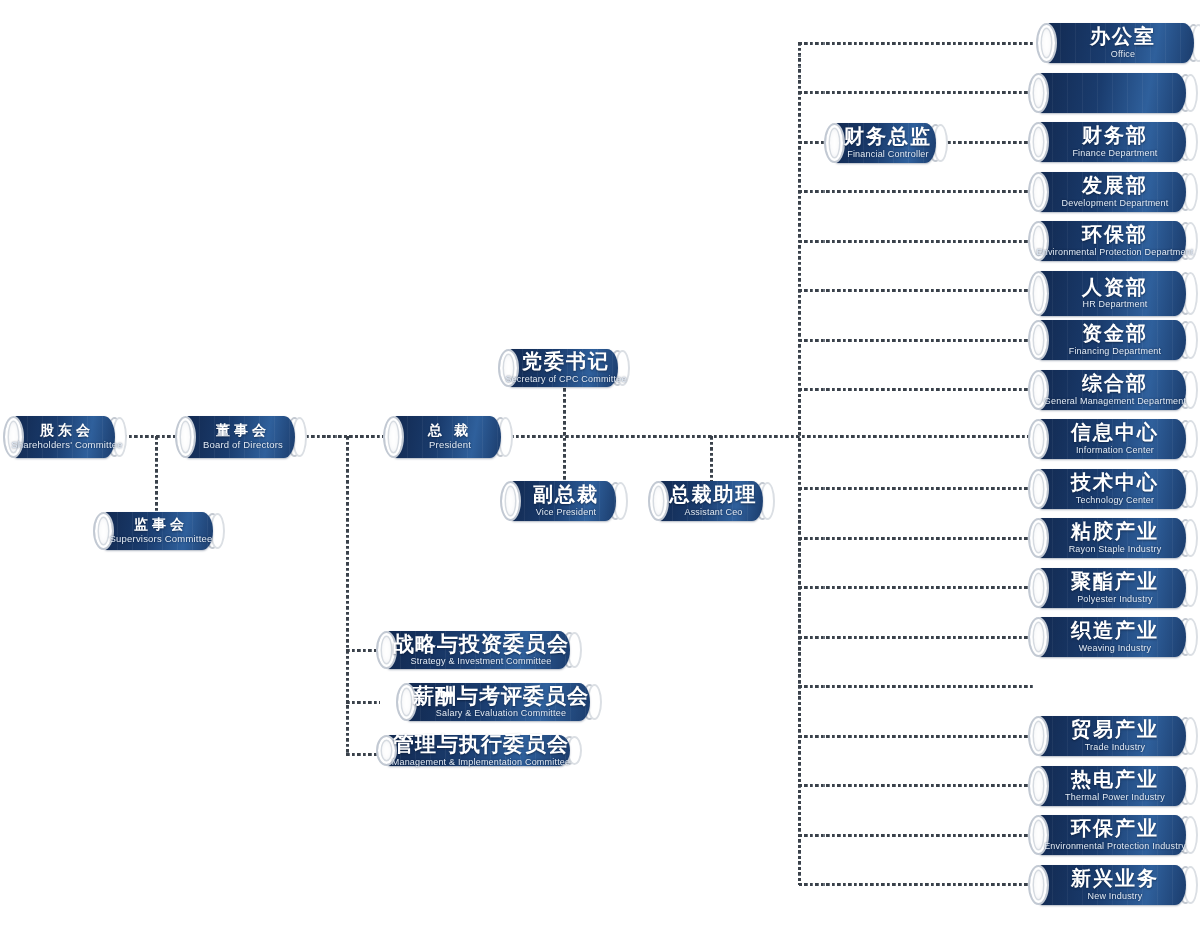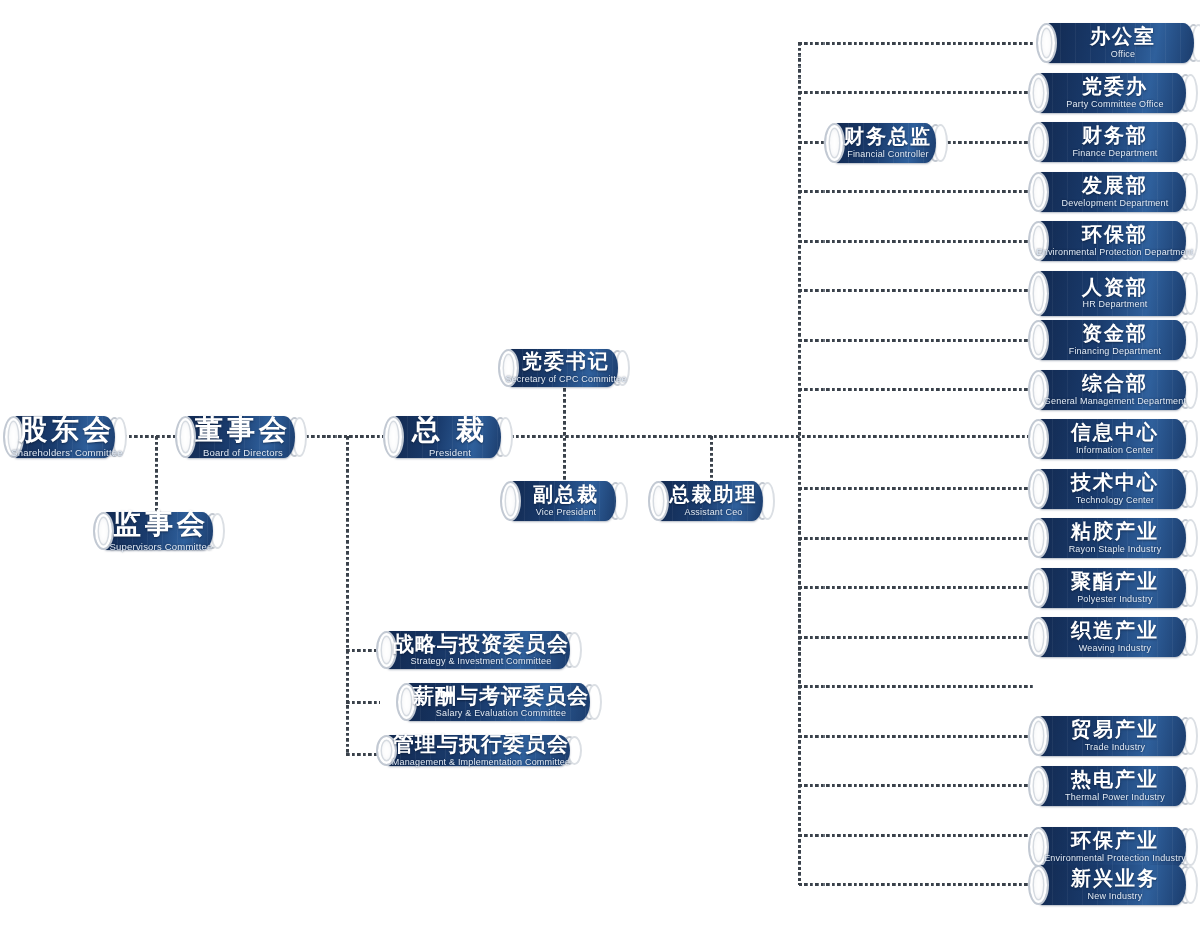--- a/index.html
+++ b/index.html
@@ -52,21 +52,21 @@
     text-align:center; color:#ffffff; white-space:nowrap; overflow:visible;
   }
   .node .cn {
     font-size:20px; font-weight:bold; letter-spacing:2px; line-height:1.08;
     text-shadow:0 1px 2px rgba(6,18,40,0.55);
   }
   .node .en {
     font-size:9px; color:#e2ebf6; line-height:1.25; margin-top:1px; letter-spacing:0.2px;
     text-shadow:0 0 2px rgba(10,26,54,0.8);
   }
-  .node.lg .cn { font-size:28px; letter-spacing:4px; }
+  .node.lg .cn { font-size:14px; letter-spacing:4px; }
   .node.lg .en { font-size:9.5px; }
   .node.wide .cn { font-size:21px; letter-spacing:1px; }
 </style>
 </head>
 <body>
 
 <div id="canvas">
     <div class="chain ch" style="left: 118px; top: 435px; width: 62px; height: 3px;"></div>
     <div class="chain ch" style="left: 300px; top: 435px; width: 88px; height: 3px;"></div>
     <div class="chain ch" style="left: 505px; top: 435px; width: 531px; height: 3px;"></div>
@@ -214,24 +214,20 @@
       <div class="labels">
         <div class="cn">办公室</div>
         <div class="en">Office</div>
       </div>
     </div>
     <div class="node" style="left: 1028px; top: 73px; width: 170px; height: 40px;">
       <div class="ring r1"></div>
       <div class="ring r2"></div>
       <div class="body"></div>
       <div class="cap"></div>
-      <div class="labels">
-        <div class="cn">党委办</div>
-        <div class="en">Party Committee Office</div>
-      </div>
     </div>
     <div class="node" style="left: 1028px; top: 122px; width: 170px; height: 40px;">
       <div class="ring r1"></div>
       <div class="ring r2"></div>
       <div class="body"></div>
       <div class="cap"></div>
       <div class="labels">
         <div class="cn">财务部</div>
         <div class="en">Finance Department</div>
       </div>
@@ -349,21 +345,21 @@
     <div class="node" style="left: 1028px; top: 766px; width: 170px; height: 40px;">
       <div class="ring r1"></div>
       <div class="ring r2"></div>
       <div class="body"></div>
       <div class="cap"></div>
       <div class="labels">
         <div class="cn">热电产业</div>
         <div class="en">Thermal Power Industry</div>
       </div>
     </div>
-    <div class="node" style="left: 1028px; top: 815px; width: 170px; height: 40px; margin-top: 12px;">
+    <div class="node" style="left: 1028px; top: 815px; width: 170px; height: 40px;">
       <div class="ring r1"></div>
       <div class="ring r2"></div>
       <div class="body"></div>
       <div class="cap"></div>
       <div class="labels">
         <div class="cn">环保产业</div>
         <div class="en">Environmental Protection Industry</div>
       </div>
     </div>
     <div class="node" style="left: 1028px; top: 865px; width: 170px; height: 40px;">

